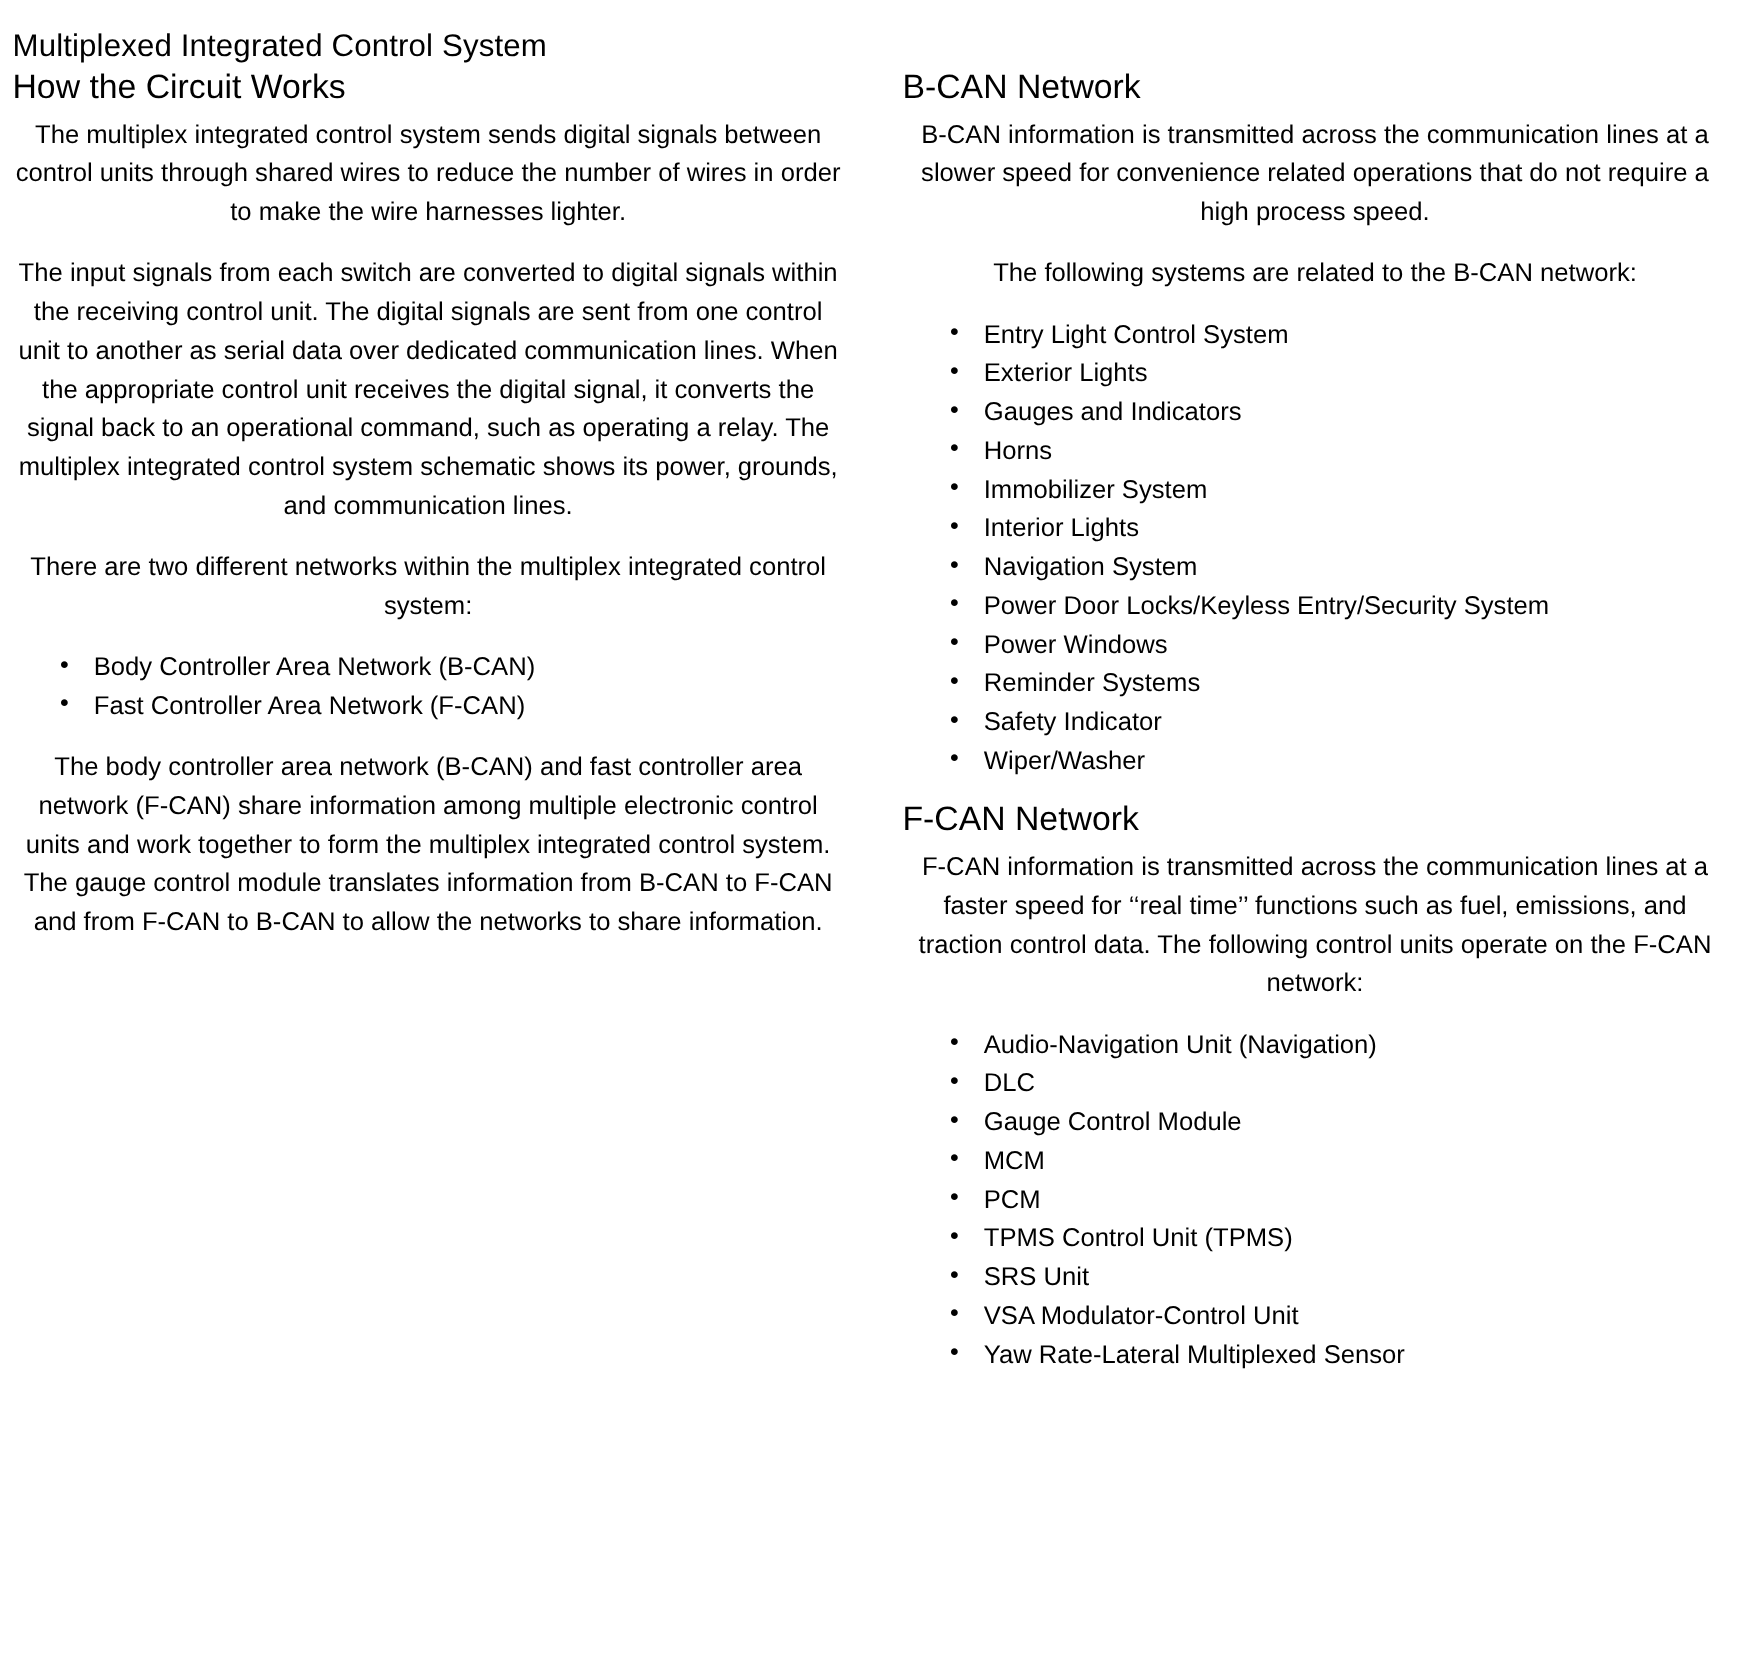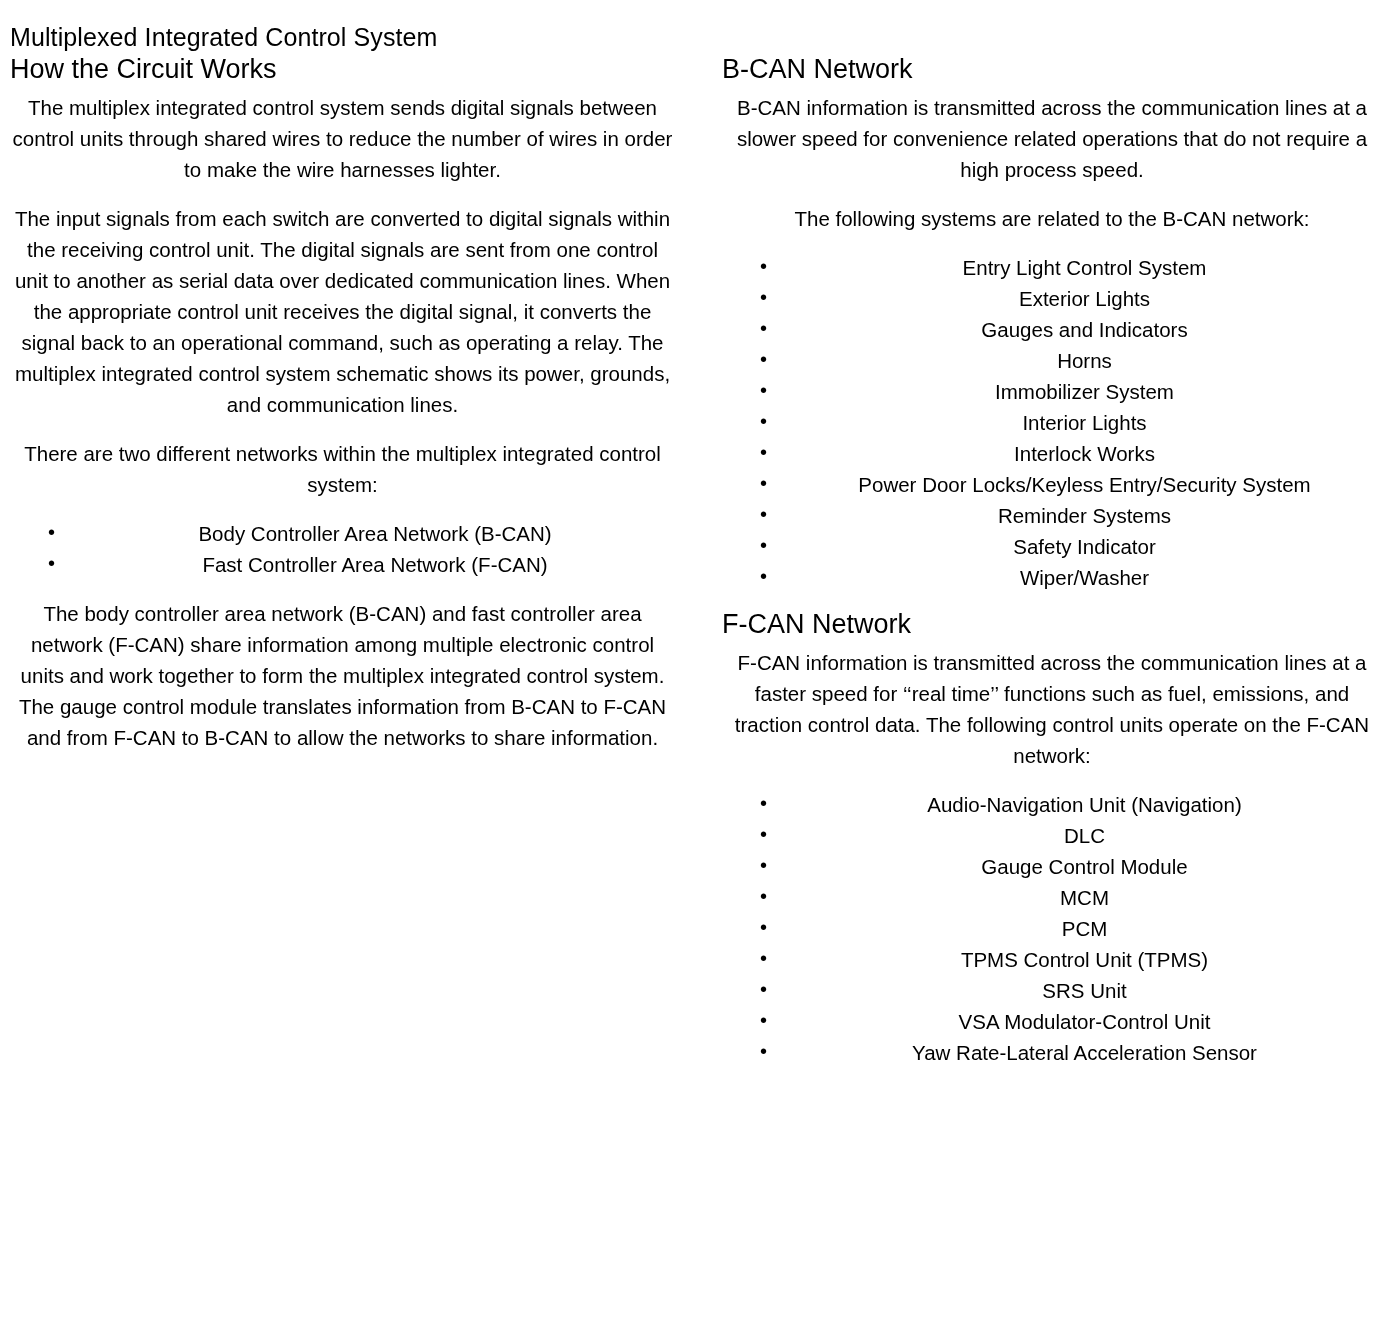--- a/index.html
+++ b/index.html
@@ -54,21 +54,20 @@
     font-size: 20.5px;
     line-height: 31px;
     margin: 0 0 18px 0;
     font-weight: normal;
     text-align: center;
   }
   ul.bullets {
     list-style: none;
     margin: 0 0 18px 0;
     padding: 0 0 0 38px;
-    text-align: center;
   }
   ul.bullets li {
     font-size: 20.5px;
     line-height: 31px;
     position: relative;
     padding-left: 27px;
   }
   ul.bullets li::before {
     content: "\2022";
     position: absolute;
@@ -111,38 +110,39 @@
 
     <p class="body">The following systems are related to the B-CAN network:</p>
 
     <ul class="bullets">
       <li>Entry Light Control System</li>
       <li>Exterior Lights</li>
       <li>Gauges and Indicators</li>
       <li>Horns</li>
       <li>Immobilizer System</li>
       <li>Interior Lights</li>
-      <li>Interlock Works</li>
+      <li>Navigation System</li>
       <li>Power Door Locks/Keyless Entry/Security System</li>
+      <li>Power Windows</li>
       <li>Reminder Systems</li>
       <li>Safety Indicator</li>
       <li>Wiper/Washer</li>
     </ul>
 
     <div class="heading">F-CAN Network</div>
 
     <p class="body">F-CAN information is transmitted across the communication lines at a faster speed for ‘‘real time’’ functions such as fuel, emissions, and traction control data. The following control units operate on the F-CAN network:</p>
 
     <ul class="bullets">
       <li>Audio-Navigation Unit (Navigation)</li>
       <li>DLC</li>
       <li>Gauge Control Module</li>
       <li>MCM</li>
       <li>PCM</li>
       <li>TPMS Control Unit (TPMS)</li>
       <li>SRS Unit</li>
       <li>VSA Modulator-Control Unit</li>
-      <li>Yaw Rate-Lateral Acceleration Sensor</li>
+      <li>Yaw Rate-Lateral Multiplexed Sensor</li>
     </ul>
 
   </div>
 
 </div>
 
 </body></html>

